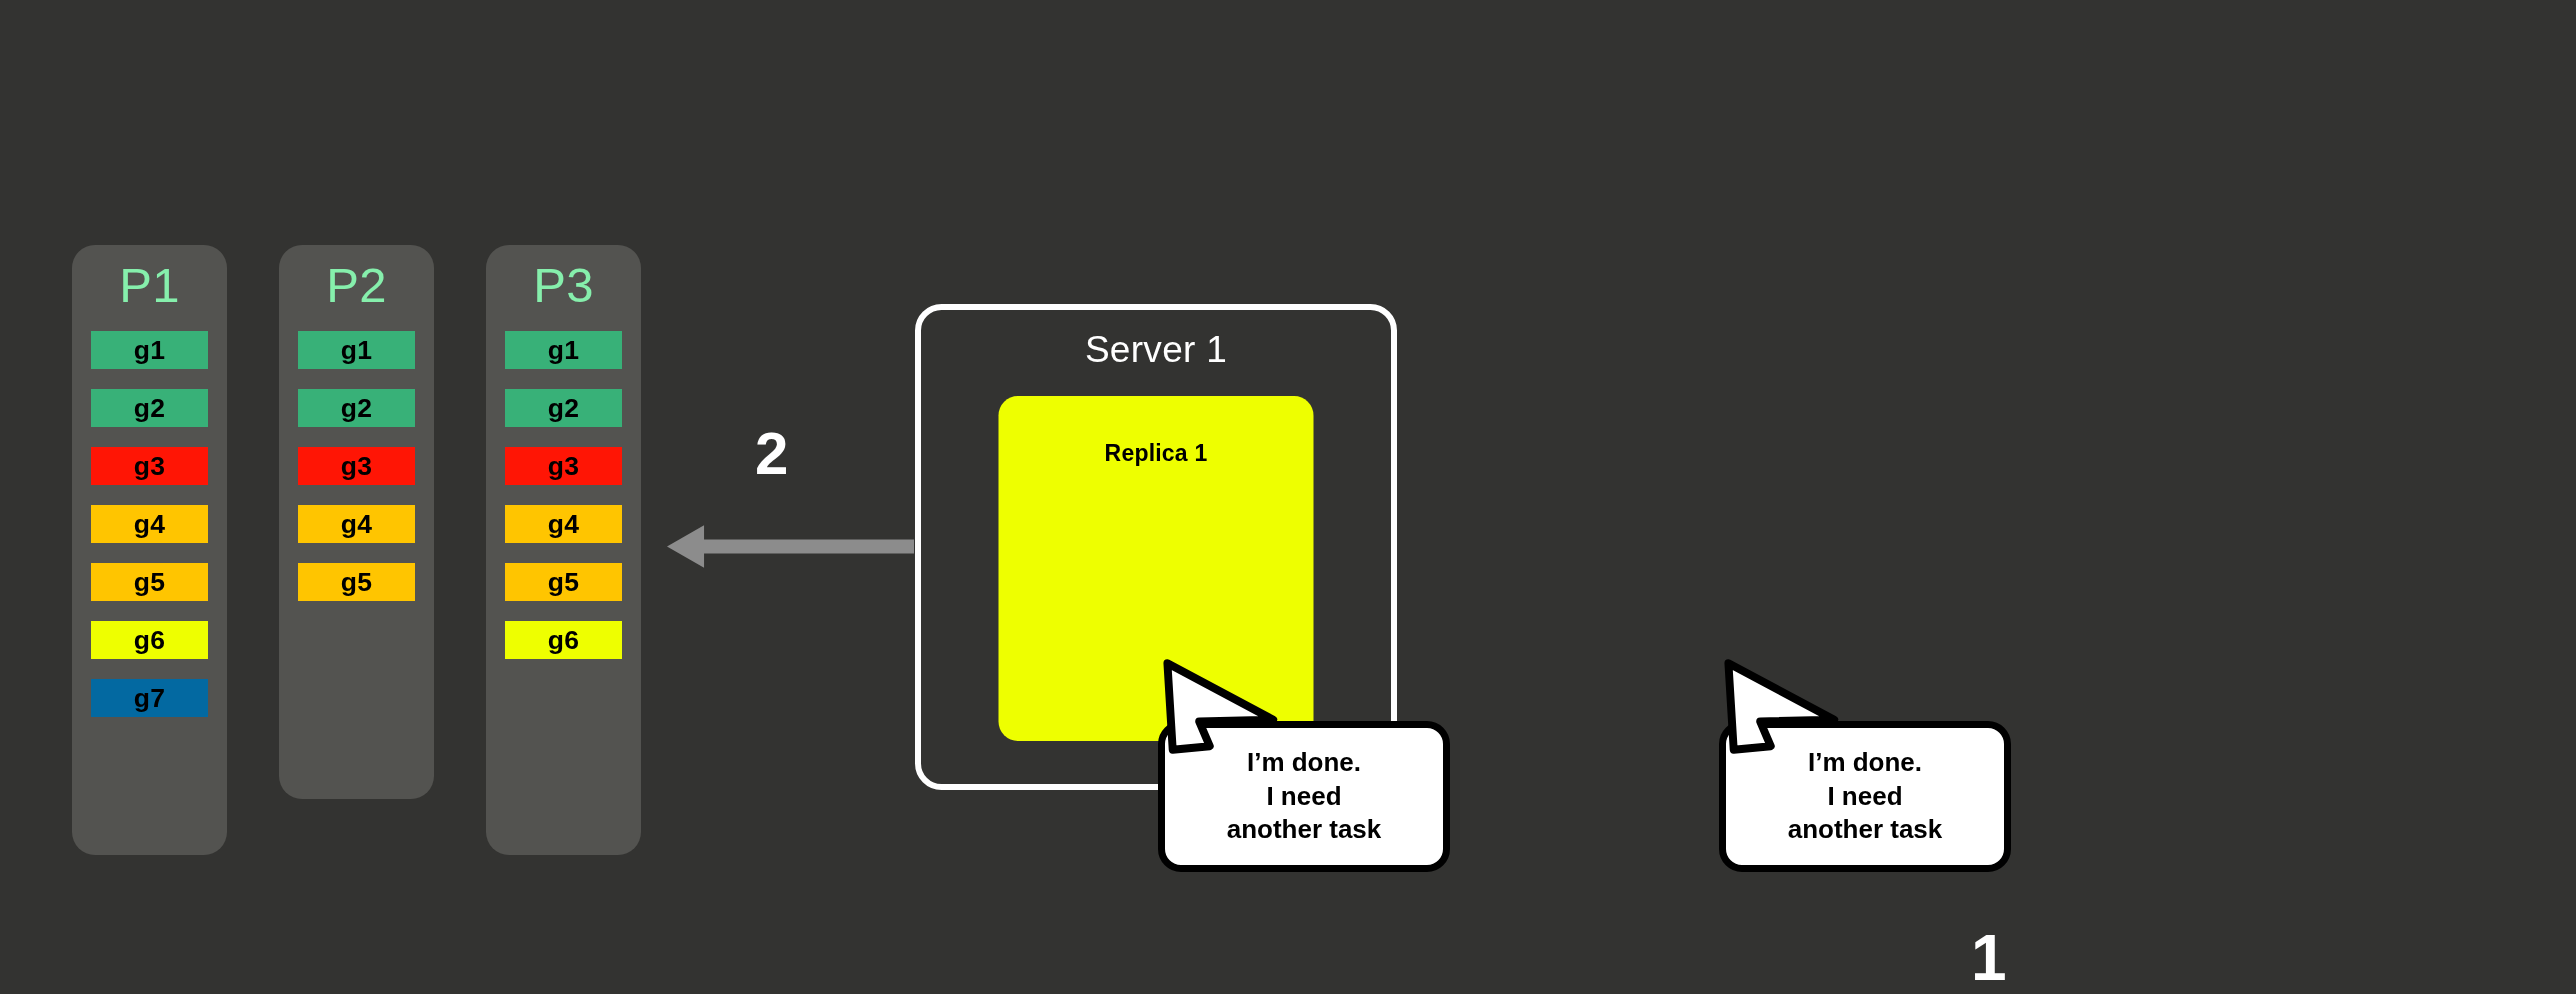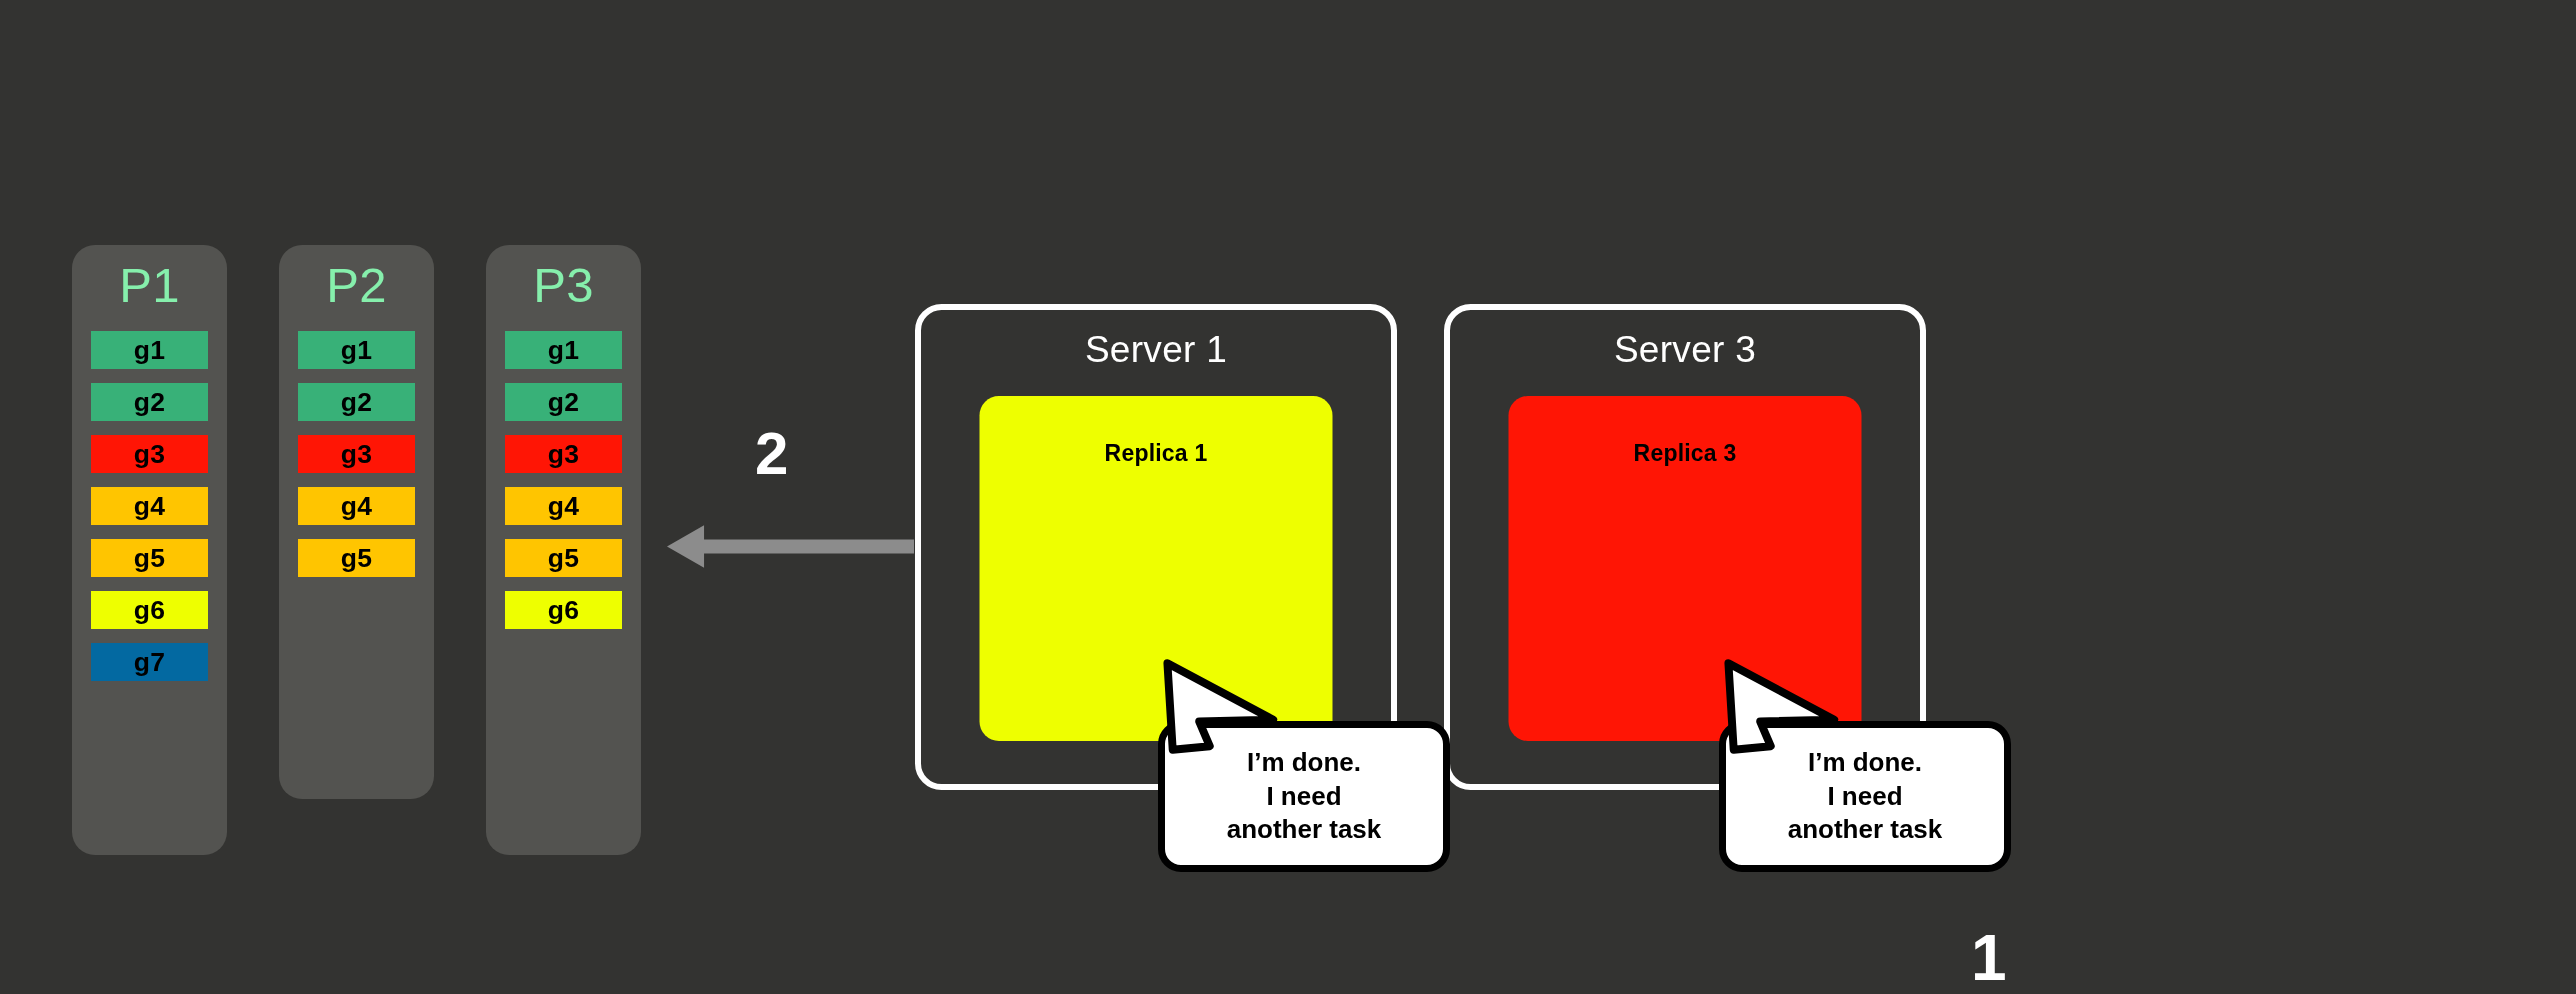--- a/index.html
+++ b/index.html
@@ -47,21 +47,21 @@
     font-size: 49px;
     font-weight: 400;
     line-height: 1.15;
     letter-spacing: 0.4px;
     margin-bottom: 17.7px;
   }
   .groups {
     width: 100%;
     display: flex;
     flex-direction: column;
-    gap: 14px;
+    gap: 20px;
   }
   .group-block {
     height: 38px;
     display: flex;
     align-items: center;
     justify-content: center;
     color: #000000;
     font-size: 26.5px;
     font-weight: 700;
     letter-spacing: 0.2px;
@@ -114,21 +114,21 @@
     font-size: 37px;
     font-weight: 400;
     margin-top: 19.4px;
     letter-spacing: 0.3px;
   }
   .replica {
     position: absolute;
     left: 50%;
     transform: translateX(-50%);
     top: 86px;
-    width: 353px;
+    width: 315px;
     height: 345px;
     border-radius: 19.4px;
     display: flex;
     justify-content: center;
     padding-top: 44px;
   }
   .replica-label {
     color: #000000;
     font-size: 23px;
     font-weight: 700;
@@ -240,26 +240,20 @@
   <div id="servers">
 
     <div class="server">
       <div class="server-title">Server 1</div>
       <div class="replica" style="background-color: rgb(238, 255, 0);">
         <span class="replica-label">Replica 1</span>
       </div>
     </div>
 
 
-    <div class="server">
-      <div class="server-title">Server 3</div>
-      <div class="replica" style="background-color: rgb(255, 21, 5);">
-        <span class="replica-label">Replica 3</span>
-      </div>
-    </div>
   </div>
 
   <div class="bubble" id="bubble-1">
     <svg class="bubble-tail" width="133" height="97" viewBox="0 0 150 110">
       <path d="M 8 6 L 128 70 L 44 72 L 56 100 L 14 104 Z" fill="#ffffff" stroke="#000000" stroke-width="9" stroke-linejoin="round"></path>
     </svg>
     <div class="bubble-body">
       <div class="bubble-line">I’m done.</div>
       <div class="bubble-line">I need</div>
       <div class="bubble-line">another task</div>

